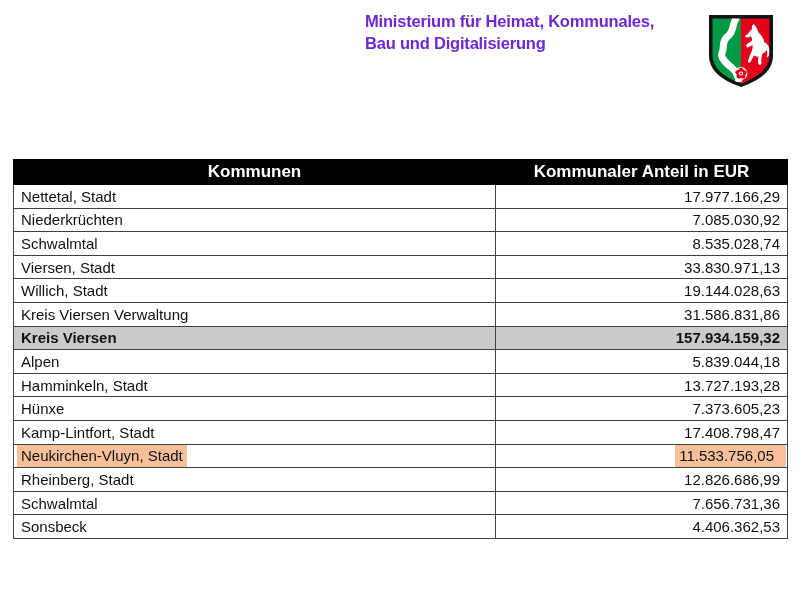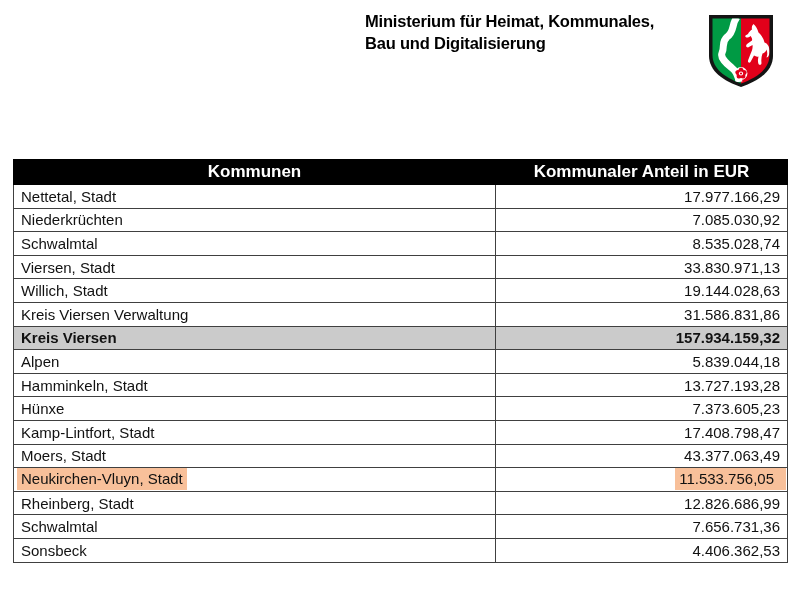--- a/index.html
+++ b/index.html
@@ -8,21 +8,21 @@
     overflow: hidden;
     background: #ffffff;
     font-family: "Liberation Sans", sans-serif;
   }
   .page { position: relative; width: 800px; height: 600px; background: #fff; }
 
   
   .ministry {
     position: absolute; left: 365px; top: 11px;
     font-weight: bold; font-size: 16.5px; line-height: 21.5px;
-    color: #000000; letter-spacing: -0.2px;
+    color: #6d28d9; letter-spacing: -0.2px;
   }
   .logo { position: absolute; left: 707px; top: 13px; width: 68px; height: 76px; }
 
   
   table.kommunen {
     position: absolute; left: 13px; top: 159px;
     width: 774px;
     border-collapse: collapse; table-layout: fixed;
     font-size: 15px; color: #111;
   }
@@ -171,24 +171,20 @@
   <tr class="row-normal">
     <td class="kommune"><span class="cell-text">Hünxe</span></td>
     <td class="anteil"><span class="cell-text">7.373.605,23</span></td>
   </tr>
 
   <tr class="row-normal">
     <td class="kommune"><span class="cell-text">Kamp-Lintfort, Stadt</span></td>
     <td class="anteil"><span class="cell-text">17.408.798,47</span></td>
   </tr>
 
-  <tr class="row-normal">
-    <td class="kommune"><span class="cell-text">Moers, Stadt</span></td>
-    <td class="anteil"><span class="cell-text">43.377.063,49</span></td>
-  </tr>
 
   <tr class="row-highlight">
     <td class="kommune"><span class="cell-text">Neukirchen-Vluyn, Stadt</span></td>
     <td class="anteil"><span class="cell-text">11.533.756,05</span></td>
   </tr>
 
   <tr class="row-normal">
     <td class="kommune"><span class="cell-text">Rheinberg, Stadt</span></td>
     <td class="anteil"><span class="cell-text">12.826.686,99</span></td>
   </tr>

